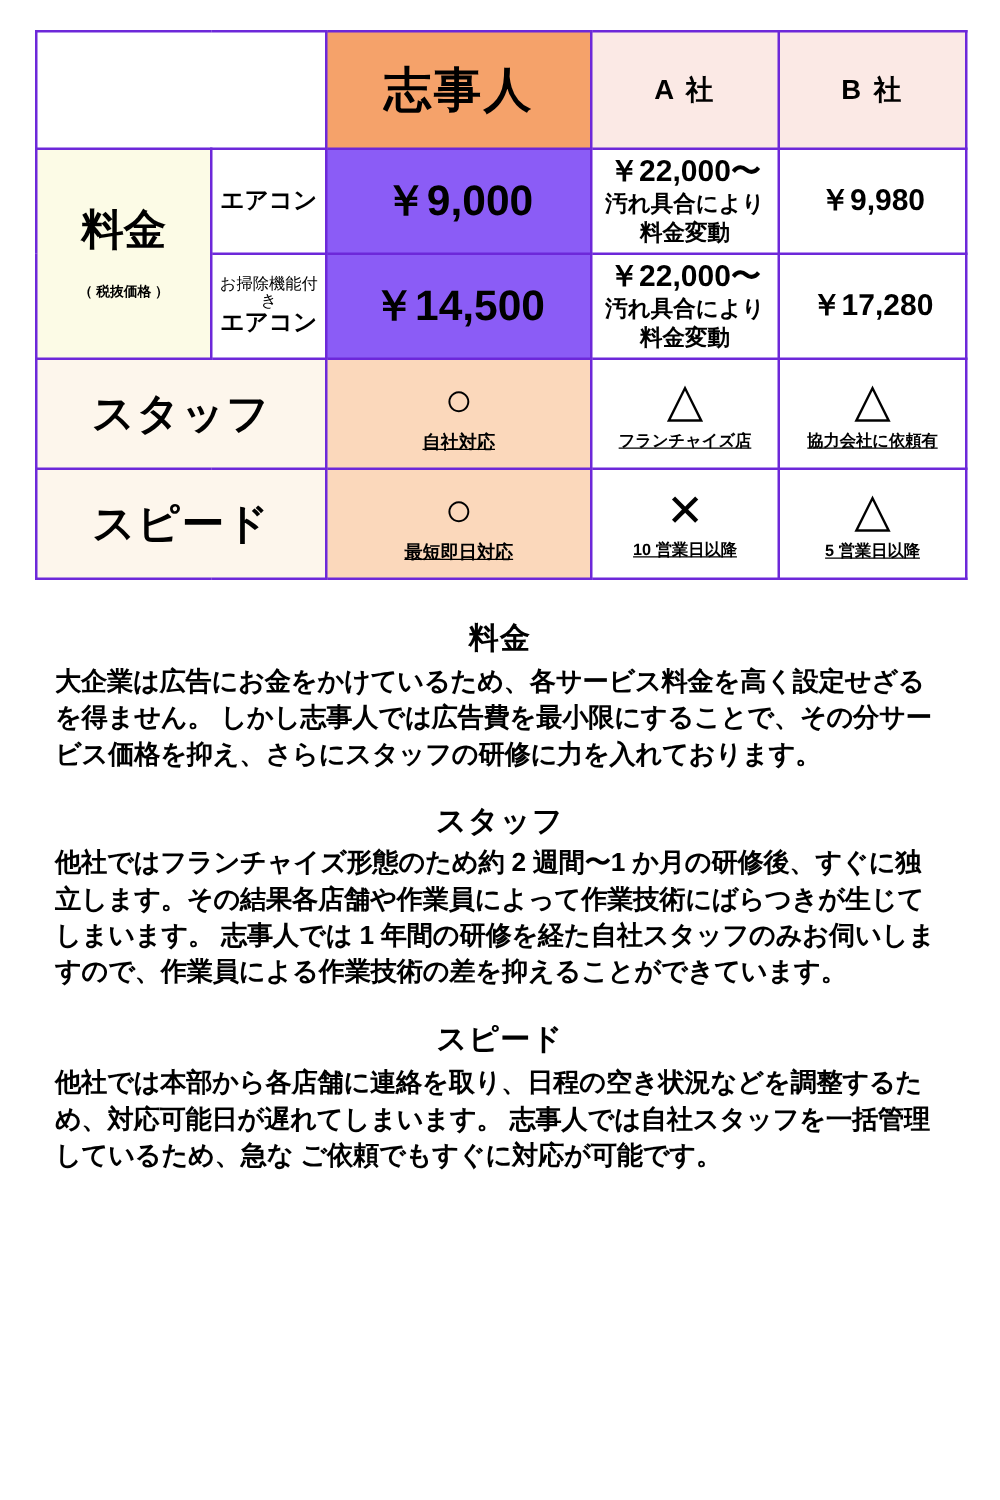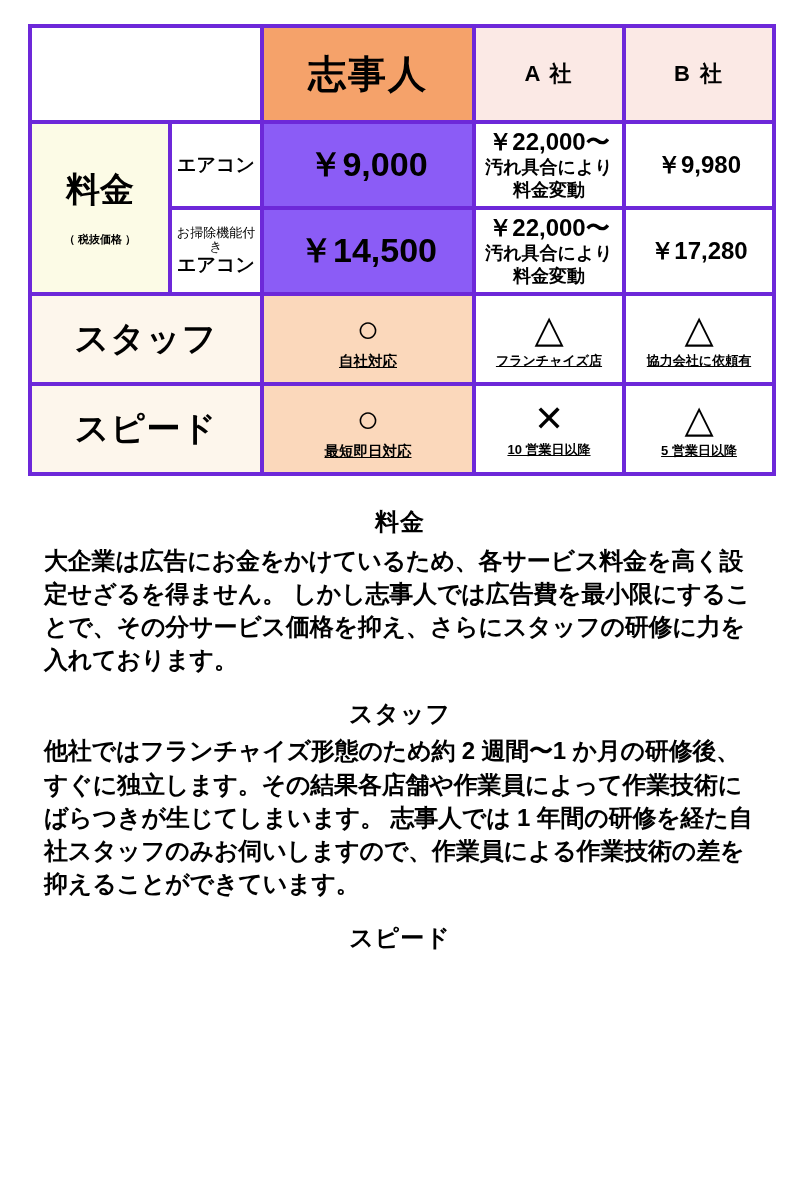--- a/index.html
+++ b/index.html
@@ -20,21 +20,21 @@
   .table-wrap {
     padding: 24px 28px 0 28px;
     box-sizing: border-box;
   }
   table.compare {
     border-collapse: collapse;
     width: 744px;
     table-layout: fixed;
   }
   table.compare td, table.compare th {
-    border: 4px solid #6d28d9;
+    border: 2px solid #6d28d9;
     text-align: center;
     vertical-align: middle;
     padding: 0;
   }
 
   
   col.c-label   { width: 140px; }
   col.c-sub     { width: 92px; }
   col.c-main    { width: 212px; }
   col.c-a       { width: 150px; }
@@ -148,21 +148,21 @@
   .sec { margin-bottom: 22px; }
   .sec h2 {
     text-align: center;
     font-size: 24px;
     font-weight: bold;
     margin: 0 0 6px 0;
     letter-spacing: 1px;
   }
   .sec p {
     margin: 0;
-    font-size: 24px;
+    font-size: 21px;
     font-weight: bold;
     line-height: 1.38;
     letter-spacing: -0.2px;
     text-align: left;
   }
   .sec.speed { margin-bottom: 0; }
   .sec.staff h2 { margin-bottom: 4px; }
 </style>
 </head>
 <body>
@@ -261,14 +261,16 @@
     <p>大企業は広告にお金をかけているため、各サービス料金を高く設定せざるを得ません。
 しかし志事人では広告費を最小限にすることで、その分サービス価格を抑え、さらにスタッフの研修に力を入れております。</p>
   </div>
   <div class="sec staff">
     <h2>スタッフ</h2>
     <p>他社ではフランチャイズ形態のため約 2 週間〜1 か月の研修後、すぐに独立します。その結果各店舗や作業員によって作業技術にばらつきが生じてしまいます。
 志事人では 1 年間の研修を経た自社スタッフのみお伺いしますので、作業員による作業技術の差を抑えることができています。</p>
   </div>
   <div class="sec speed">
     <h2>スピード</h2>
+    <p>他社では本部から各店舗に連絡を取り、日程の空き状況などを調整するため、対応可能日が遅れてしまいます。
+志事人では自社スタッフを一括管理しているため、急な ご依頼でもすぐに対応が可能です。</p>
   </div>
 </div>
 
 </body></html>

